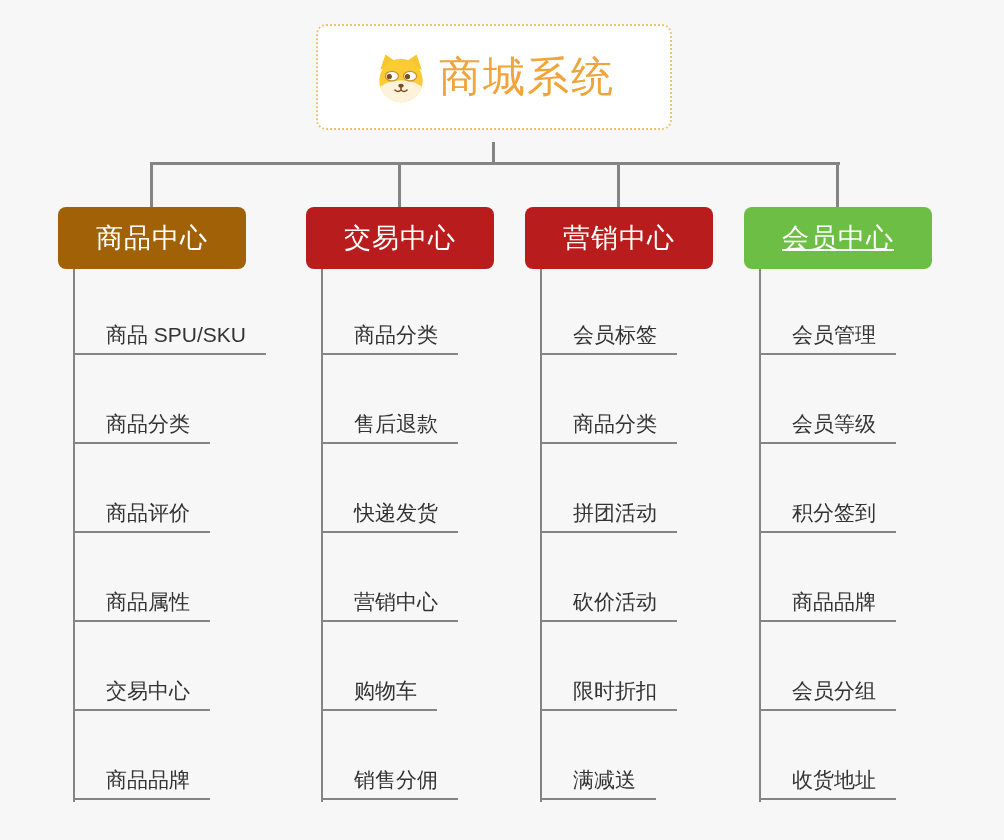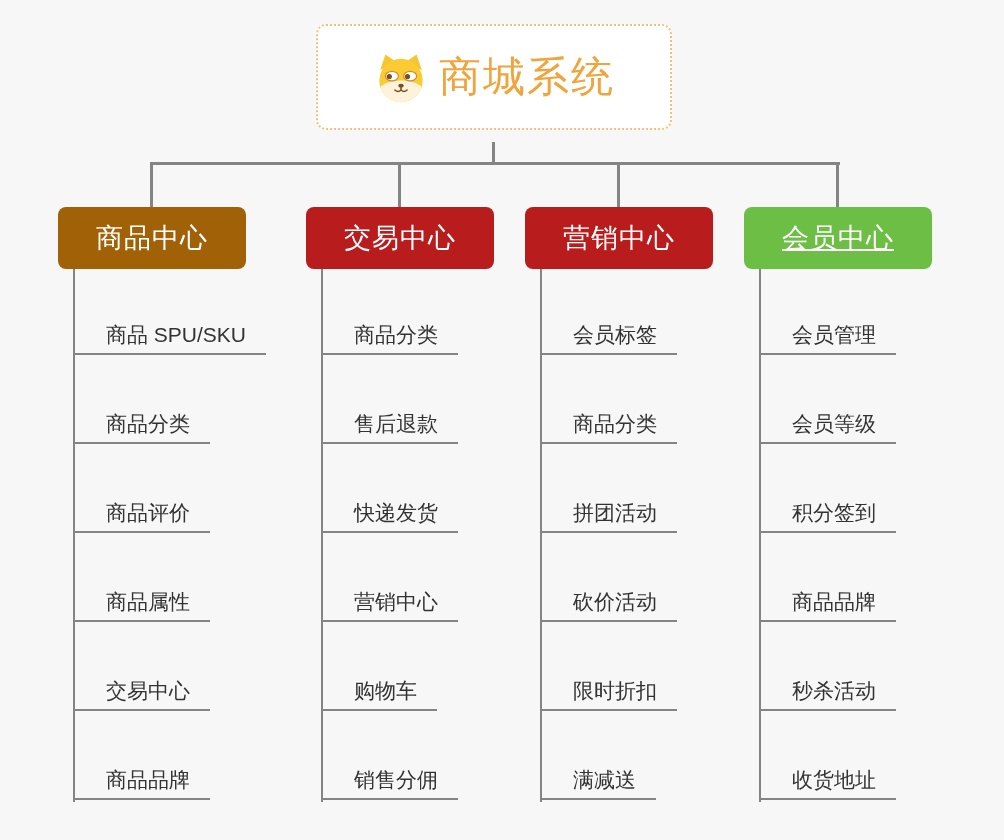--- a/index.html
+++ b/index.html
@@ -177,20 +177,20 @@
     <div class="slot">
         <div class="item">会员等级</div>
       </div>
     <div class="slot">
         <div class="item">积分签到</div>
       </div>
     <div class="slot">
         <div class="item">商品品牌</div>
       </div>
     <div class="slot">
-        <div class="item">秒杀活动</div>
+        <div class="item">会员分组</div>
       </div>
     <div class="slot">
         <div class="item">收货地址</div>
       </div>
   </div>
 
 </div>
 
 </body></html>

